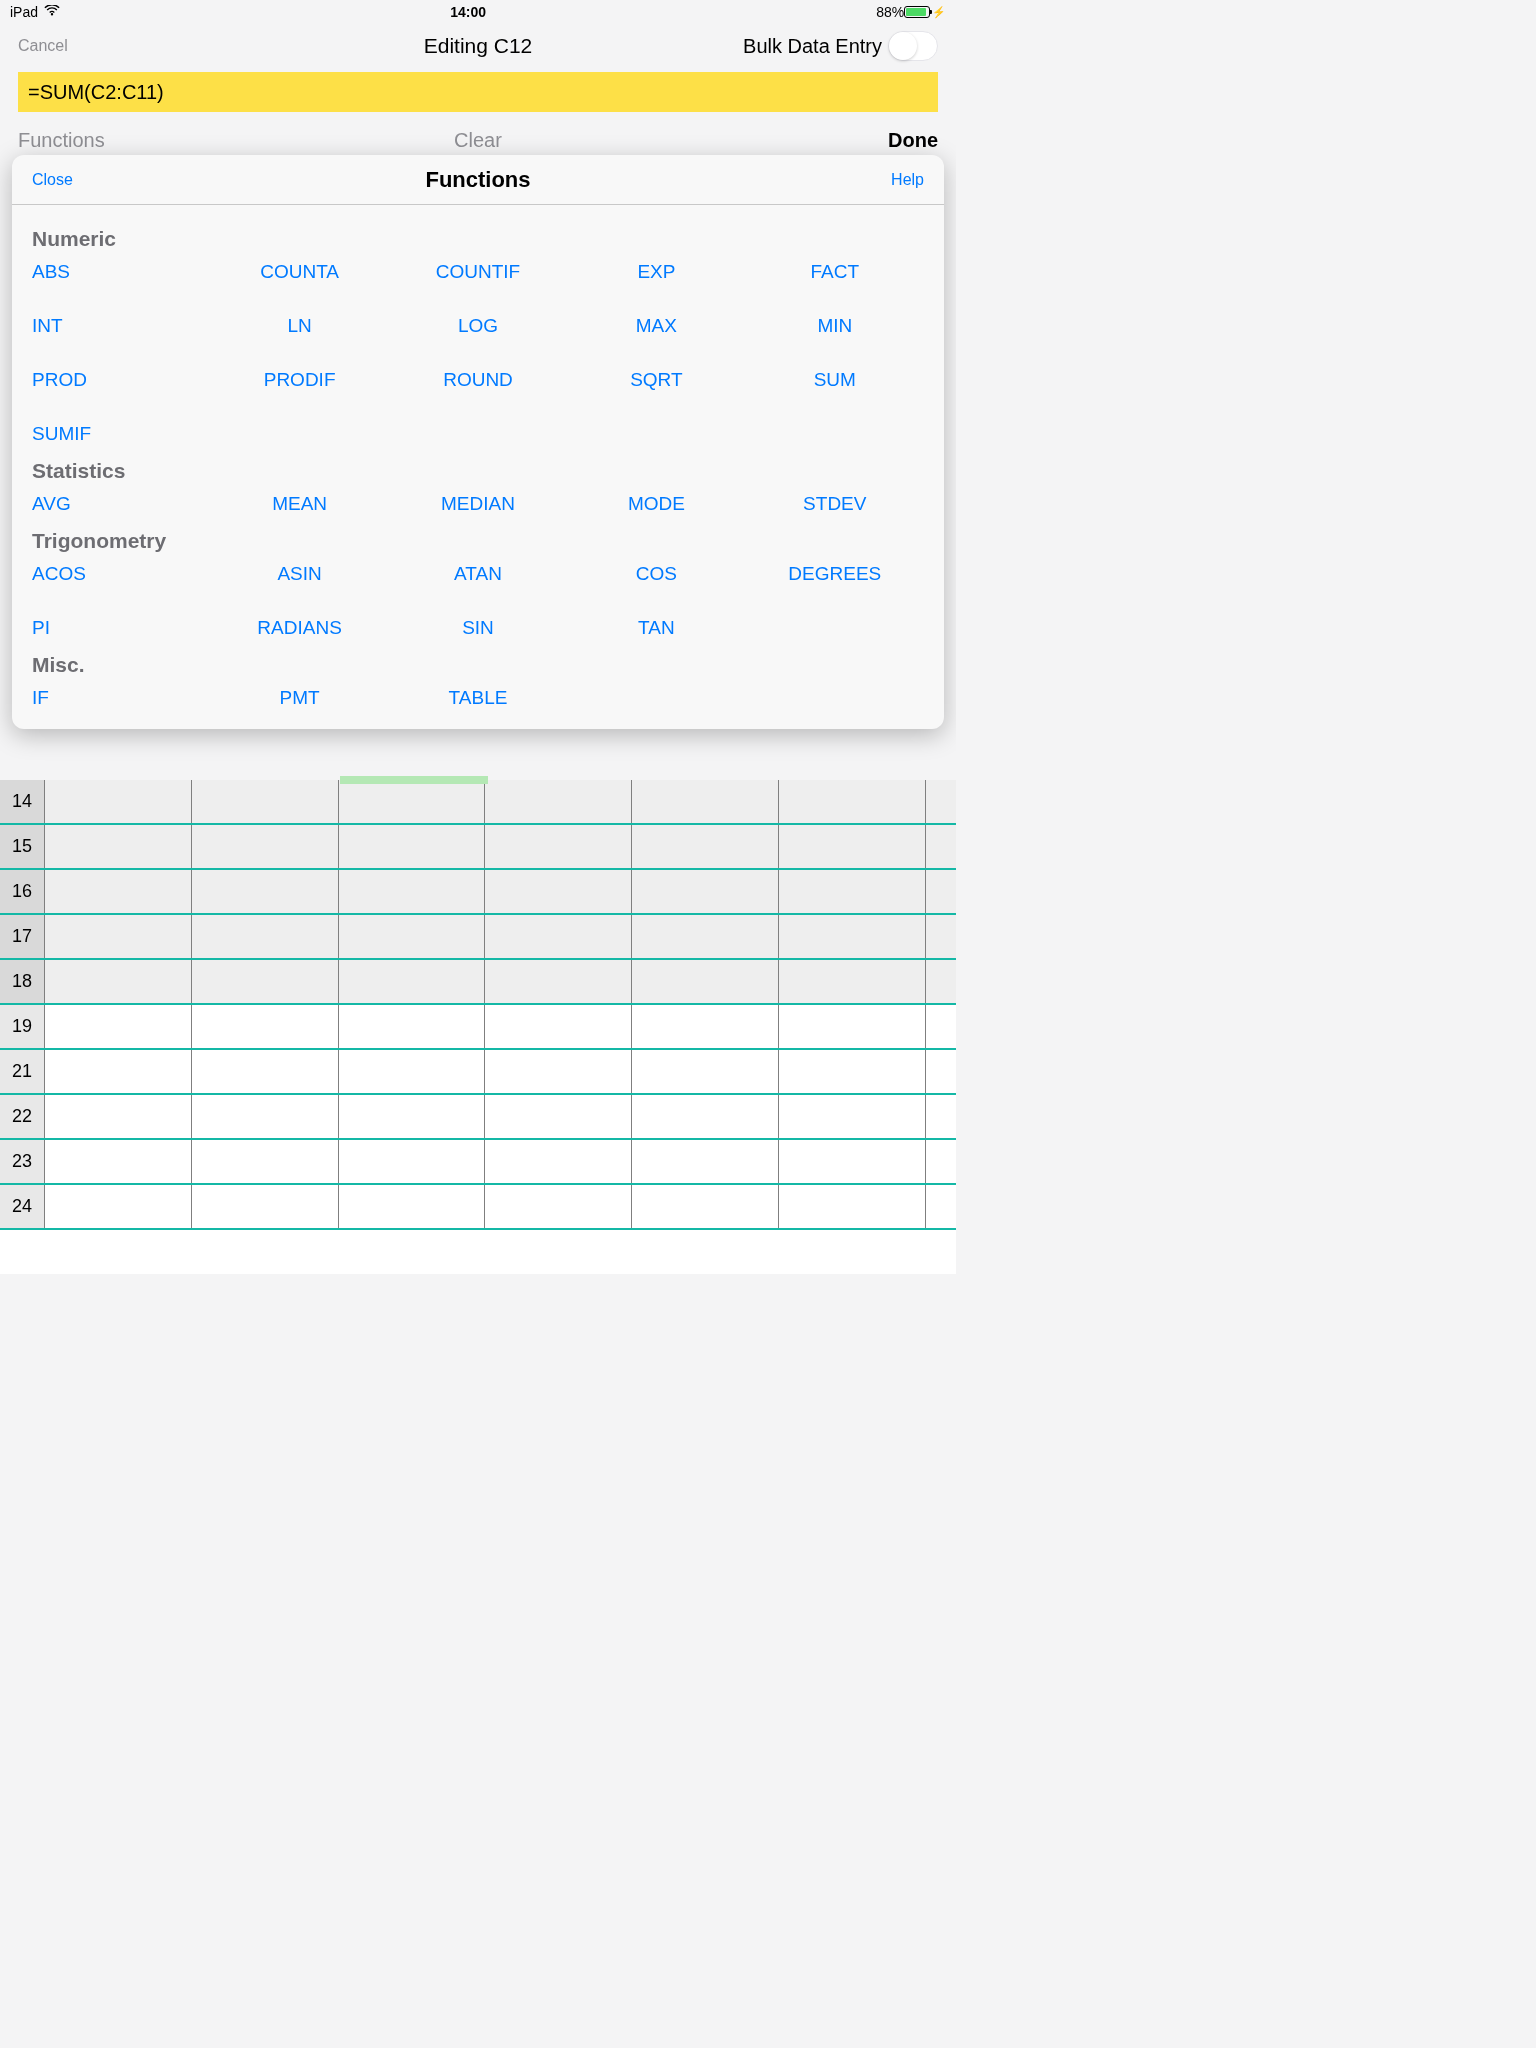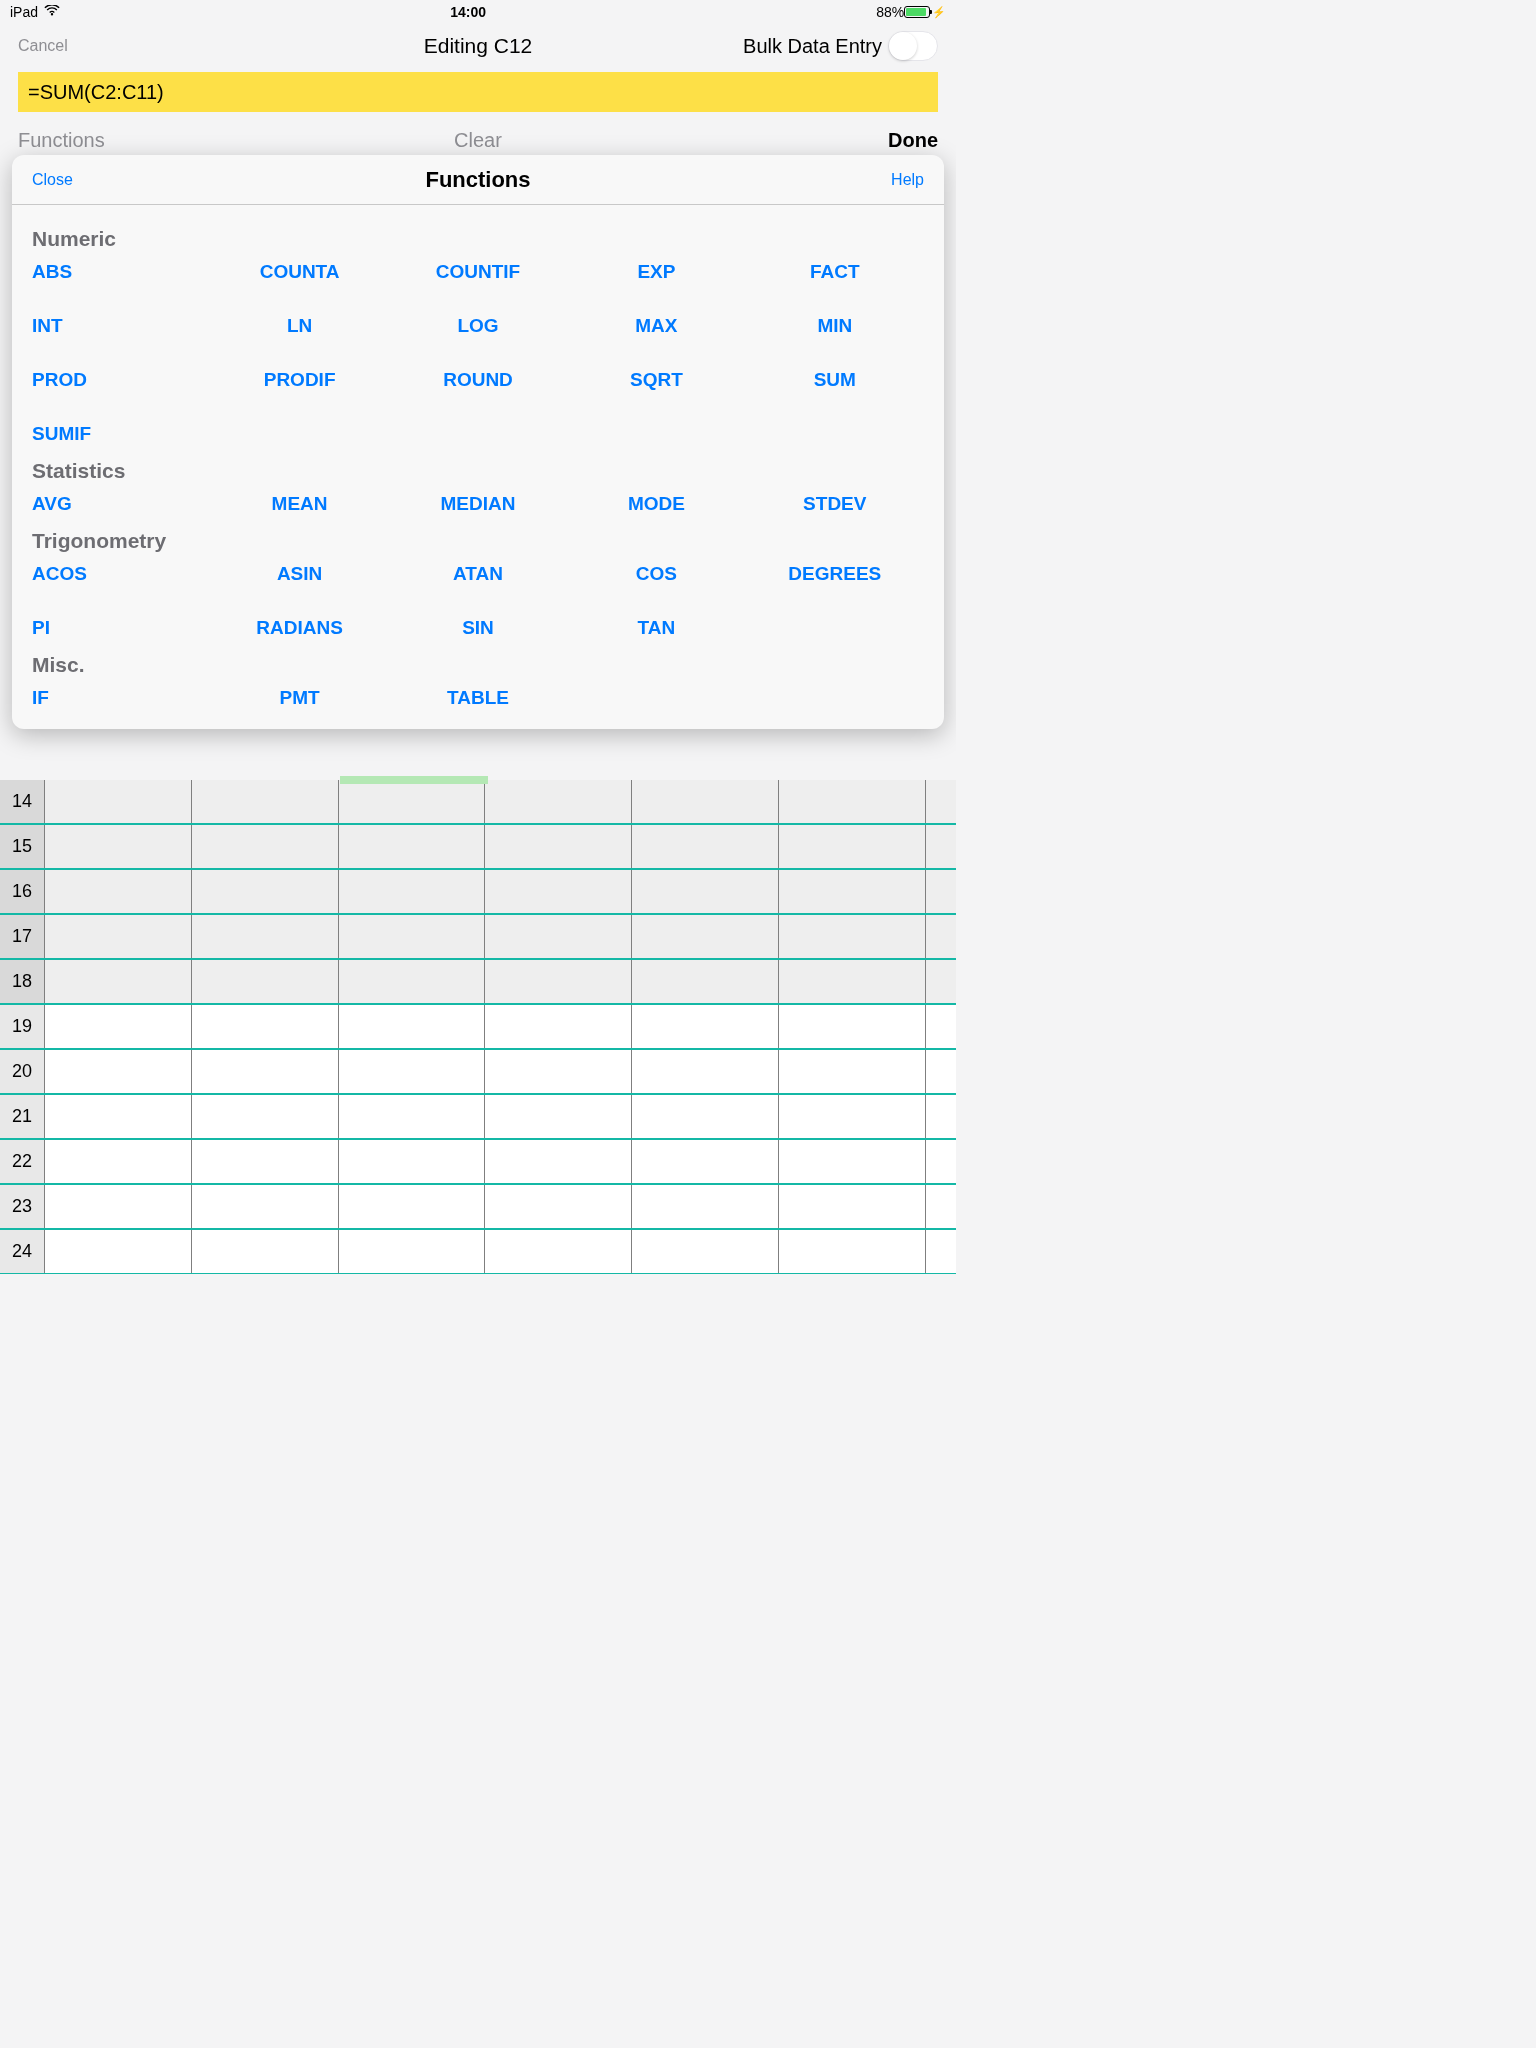--- a/index.html
+++ b/index.html
@@ -115,21 +115,21 @@
     .popover-body { padding: 8px 20px 20px; }
     .section-header { font-size: 21px; font-weight: 700; color: #6d6d72; margin: 14px 0 10px; }
     .fn-grid {
       display: grid;
       grid-template-columns: repeat(5, 1fr);
       row-gap: 32px;
     }
     .fn-item {
       color: #007aff;
       font-size: 19px;
-      font-weight: 700;
+      font-weight: 400;
     }
     .fn-grid .fn-item:nth-child(5n+1) { text-align: left; }
     .fn-grid .fn-item:nth-child(5n+2) { text-align: center; }
     .fn-grid .fn-item:nth-child(5n+3) { text-align: center; }
     .fn-grid .fn-item:nth-child(5n+4) { text-align: center; }
     .fn-grid .fn-item:nth-child(5n+5) { text-align: center; }
 
     
     .sheet {
       position: absolute;
@@ -332,30 +332,20 @@
       <div class="row-header">19</div>
       <div class="cell"></div>
       <div class="cell"></div>
       <div class="cell"></div>
       <div class="cell"></div>
       <div class="cell"></div>
       <div class="cell"></div>
       <div class="cell cell-last-partial"></div>
     </div>
     <div class="sheet-row">
-      <div class="row-header">20</div>
-      <div class="cell"></div>
-      <div class="cell"></div>
-      <div class="cell"></div>
-      <div class="cell"></div>
-      <div class="cell"></div>
-      <div class="cell"></div>
-      <div class="cell cell-last-partial"></div>
-    </div>
-    <div class="sheet-row">
       <div class="row-header">21</div>
       <div class="cell"></div>
       <div class="cell"></div>
       <div class="cell"></div>
       <div class="cell"></div>
       <div class="cell"></div>
       <div class="cell"></div>
       <div class="cell cell-last-partial"></div>
     </div>
     <div class="sheet-row">

